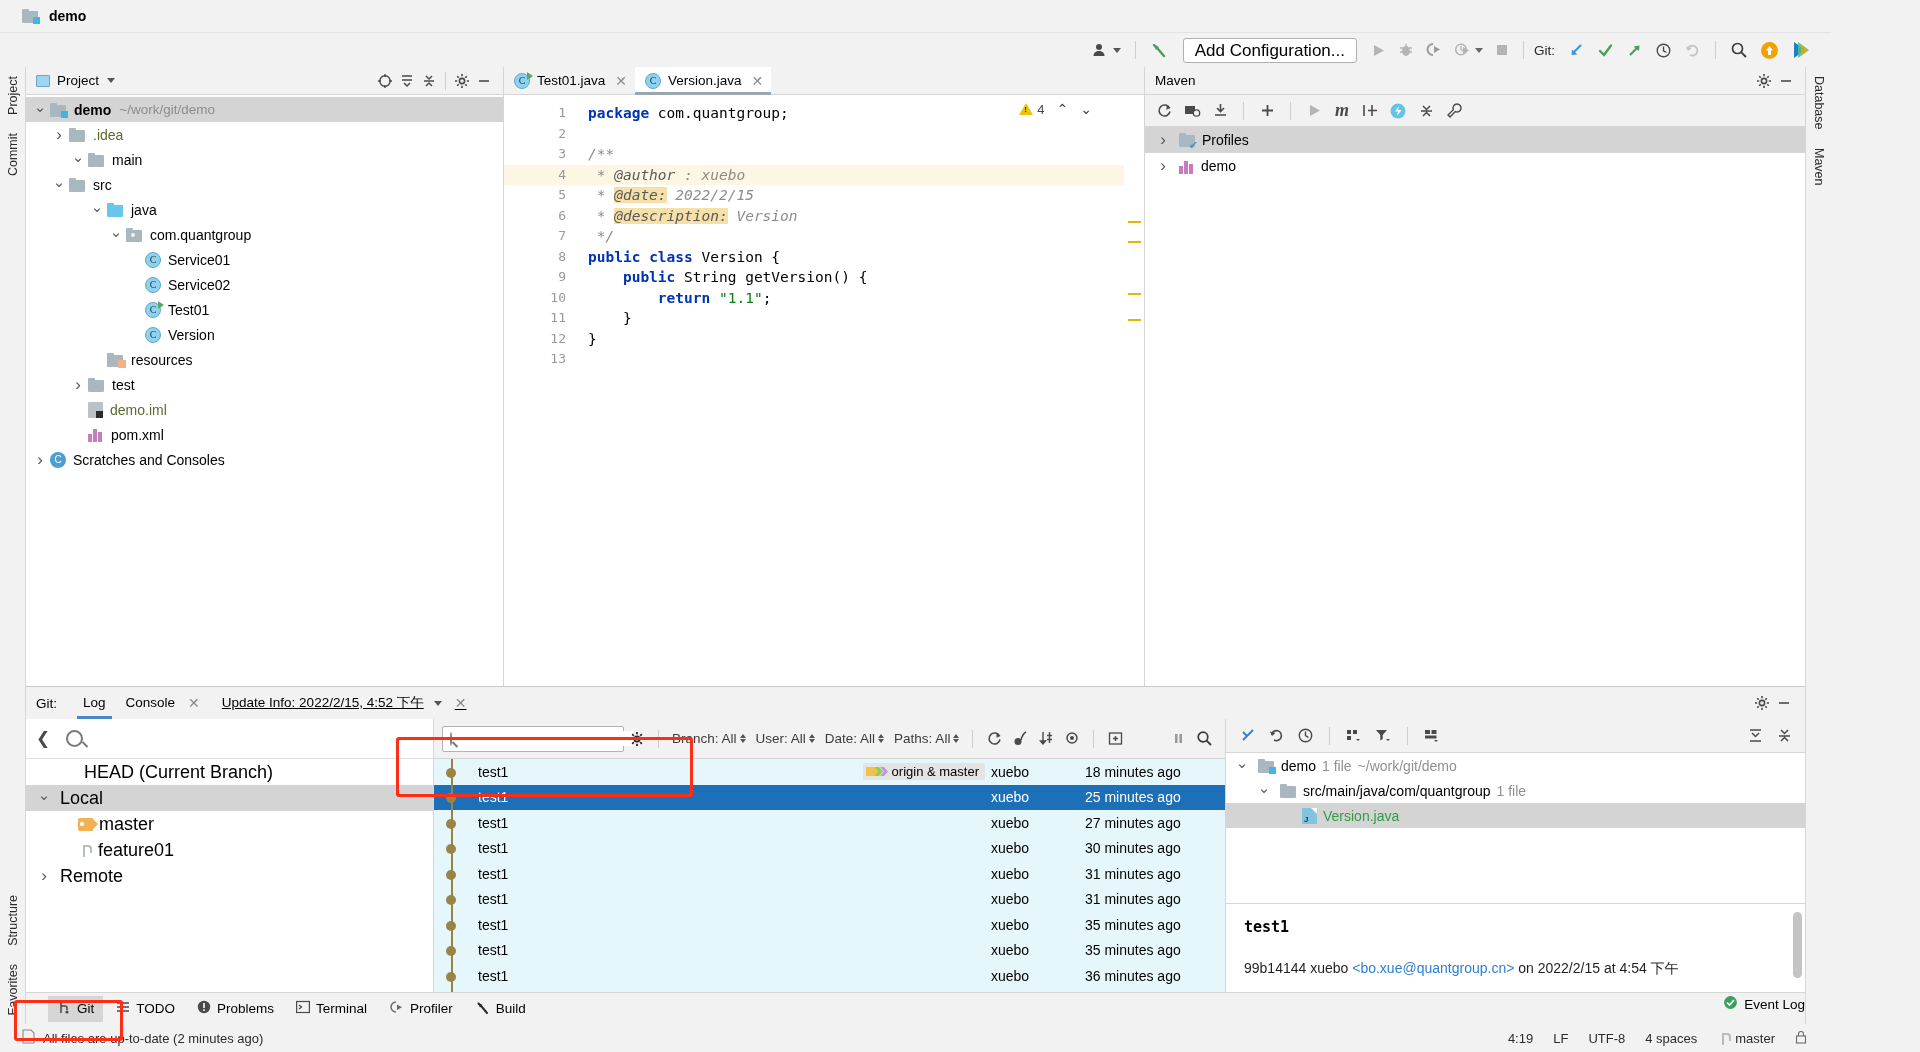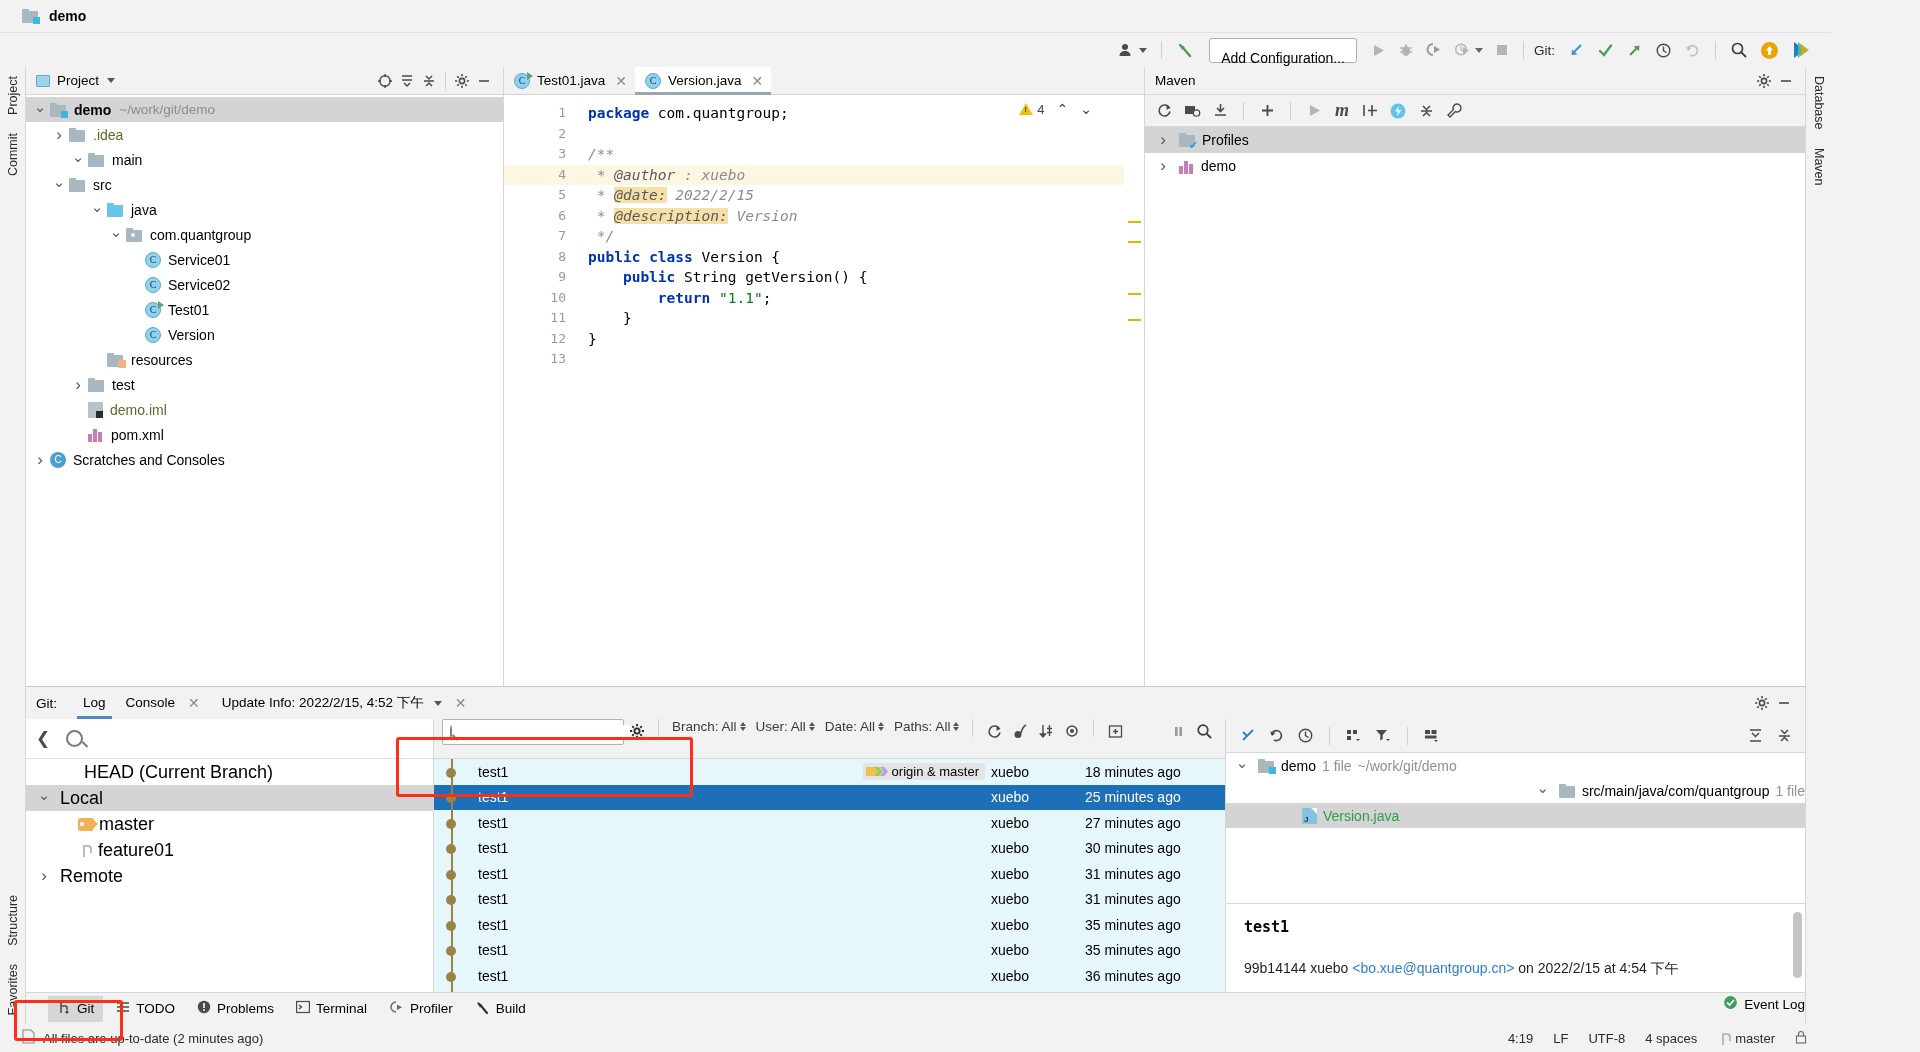--- a/index.html
+++ b/index.html
@@ -35,21 +35,21 @@
 
   
   .maintoolbar {
     height: 34px; background: #f2f2f2; display: flex; align-items: center;
     justify-content: flex-end; padding-right: 14px; gap: 0px; flex: 0 0 34px;
   }
   .tb-btn { display: flex; align-items: center; justify-content: center; height: 26px; padding: 0 6px; cursor: default; }
   .tb-sep { width: 1px; height: 18px; background: #cdcdcd; margin: 0 8px; }
   .addconf {
     border: 1px solid #b0b0b0; border-radius: 3px; background: #fff;
-    height: 25px; line-height: 23px; padding: 8px 11px; font-size: 14px; margin: 0 8px;
+    height: 25px; line-height: 23px; padding: 0 11px; font-size: 17px; margin: 0 8px;
   }
   .gitlabel { font-size: 13.5px; color: #2b2b2b; margin: 0 7px 0 2px; }
 
   
   .body { flex: 1 1 auto; display: flex; min-height: 0; }
   .leftstrip, .rightstrip {
     width: 26px; background: #f2f2f2; display: flex; flex-direction: column;
     align-items: center; border-right: 1px solid #d6d6d6; flex: 0 0 26px;
   }
   .rightstrip { border-right: none; border-left: 1px solid #d6d6d6; }
@@ -134,39 +134,39 @@
   .mv-ico { width: 26px; height: 24px; display:flex;align-items:center;justify-content:center;color:#4a4a4a; font-size: 15px;}
   .mrow { height: 26px; display: flex; align-items: center; padding-left: 8px; gap: 6px; font-size: 14px; }
   .mrow.sel { background: #d4d4d4; }
 
   
   .gitpanel { flex: 1 1 auto; display: flex; flex-direction: column; border-top: 1px solid #c8c8c8; background: #fff; min-height: 0; }
   .githdr { height: 32px; background: #f2f2f2; display: flex; align-items: center; padding: 0 10px; gap: 0; flex: 0 0 32px; }
   .githdr .lbl { font-size: 13.5px; margin-right: 16px; }
   .gtab { font-size: 13.5px; padding: 0 10px; height: 32px; line-height: 32px; position: relative; }
   .gtab.active::after { content: ""; position: absolute; left: 4px; right: 4px; bottom: 0; height: 3px; background: #4a88c7; }
-  .updinfo { font-size: 13.5px; margin-left: 22px; display:flex; align-items:center; gap: 10px;}
+  .updinfo { font-size: 13.5px; margin-left: 22px; display:flex; align-items:center; gap: 10px; text-decoration: underline;}
   .gitbody { flex: 1; display: flex; min-height: 0; }
 
   .branchcol { width: 408px; border-right: 1px solid #d6d6d6; display: flex; flex-direction: column; }
   .bfilter { height: 40px; display: flex; align-items: center; border-bottom: 1px solid #e0e0e0; flex: 0 0 40px; }
   .collapse-arrow { width: 34px; text-align: center; font-size: 17px; color: #4a4a4a; }
   .search-ico { width: 17px; height: 17px; border: 2px solid #7a7a7a; border-radius: 50%; position: relative; display:inline-block;}
   .search-ico::after { content:""; position:absolute; right:-5px; bottom:-3px; width:2px;height:7px;background:#7a7a7a;transform:rotate(-45deg);}
   .brow { height: 26px; display: flex; align-items: center; font-size: 18px; padding-left: 8px; }
   .brow.sel { background: #d4d4d4; }
   .tag-ico { width: 15px; height: 13px; background: #f0b254; position: relative; border-radius: 2px 0 0 2px; }
   .tag-ico::after { content:""; position:absolute; right:-5px; top:0; border-top:6.5px solid transparent;border-bottom:6.5px solid transparent;border-left:6px solid #f0b254; }
   .tag-ico .hole { position:absolute; left:2px; top:4.5px; width:3.5px;height:3.5px;border-radius:50%;background:#fff;}
   .branch-ico { width: 14px; height: 15px; position: relative; }
   .branch-ico::before { content:""; position:absolute; left:5px; top:2px; width:2px; height:12px; background:#b5bcc2; }
   .branch-ico::after { content:""; position:absolute; left:5px; top:2px; width:7px; height:6px; border-top:2px solid #b5bcc2; border-right:2px solid #b5bcc2; border-radius:0 4px 0 0; }
 
   .logcol { flex: 1; display: flex; flex-direction: column; min-width: 0; }
-  .logfilter { height: 40px; background: #f2f2f2; display: flex; align-items: flex-start; gap: 0; padding: 0 8px; border-bottom: 1px solid #d6d6d6; flex: 0 0 40px; }
+  .logfilter { height: 40px; background: #f2f2f2; display: flex; align-items: center; gap: 0; padding: 0 8px; border-bottom: 1px solid #d6d6d6; flex: 0 0 40px; }
   .logsearch { width: 182px; height: 26px; background: #fff; border: 1px solid #b3b3b3; border-radius: 2px; display: flex; align-items: center; padding-left: 7px; }
   .filt { font-size: 13.5px; color: #3b3b3b; padding: 0 5px; display:flex; align-items:center; gap:3px;}
   .updown { display:flex; flex-direction: column; gap:1px; }
   .updown i { display:block; width:0;height:0;border-left:3px solid transparent;border-right:3px solid transparent; }
   .updown i:first-child { border-bottom: 4px solid #555; }
   .updown i:last-child { border-top: 4px solid #555; }
   .logrows { flex: 1; overflow: hidden; position: relative; background: #fff; }
   .logrow { height: 25.5px; display: flex; align-items: center; background: #e6f7fb; font-size: 14px; position: relative; }
   .logrow.sel { background: #1d6fb8; color: #fff; }
   .graphcell { width: 40px; position: relative; height: 100%; flex: 0 0 40px; }
@@ -913,21 +913,21 @@
             <div id="detail-tree" style="height:185px;">
                 <div class="drow" style="padding-left: 6px;">
                   <span class="arr d"></span>
                   <span class="folder-ico badge">
                     <span class="bdg"></span>
                   </span>
                   <span style="">demo</span>
                   <span class="dim">1 file</span>
                   <span class="dim">~/work/git/demo</span>
                 </div>
-                <div class="drow" style="padding-left: 28px; justify-content: flex-end;">
+                <div class="drow" style="padding-left: 28px;">
                   <span class="arr d"></span>
                   <span class="folder-ico"></span>
                   <span style="">src/main/java/com/quantgroup</span>
                   <span class="dim">1 file</span>
                 </div>
                 <div class="drow sel" style="padding-left: 50px;">
                   <span class="arr"></span>
                   <span class="javafile-ico"></span>
                   <span style="color:#2f9e44;">Version.java</span>
                 </div>

